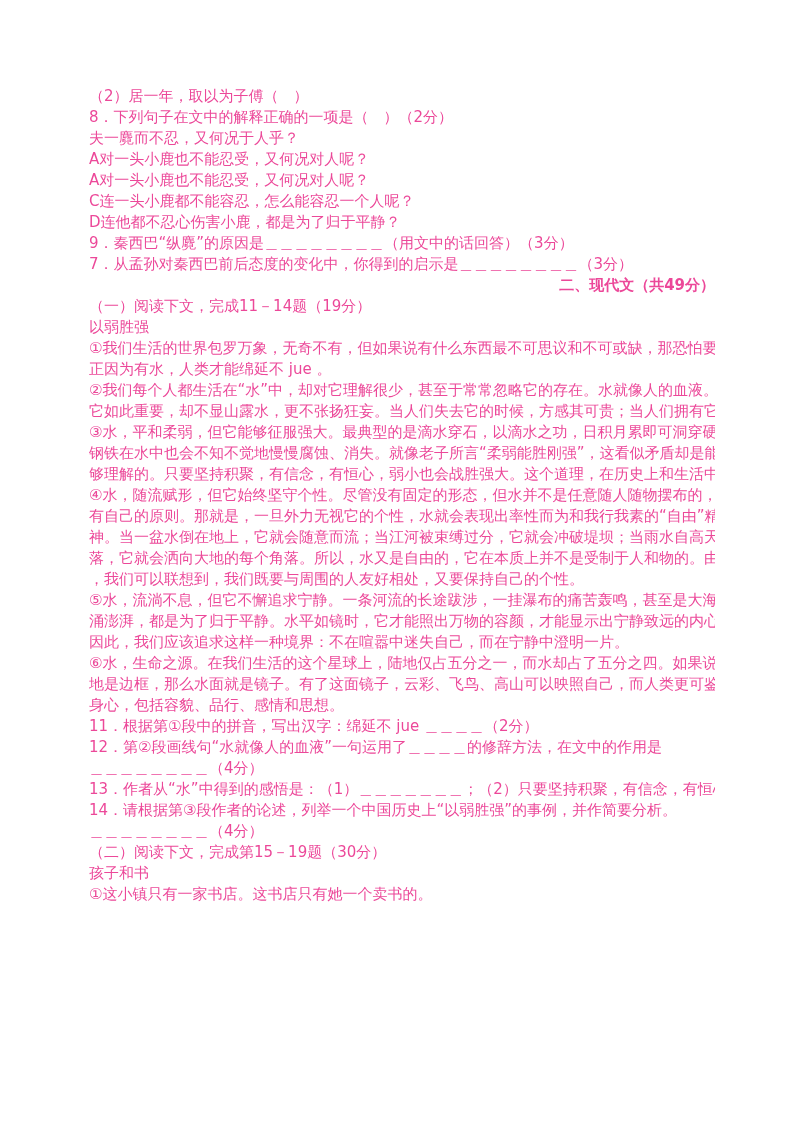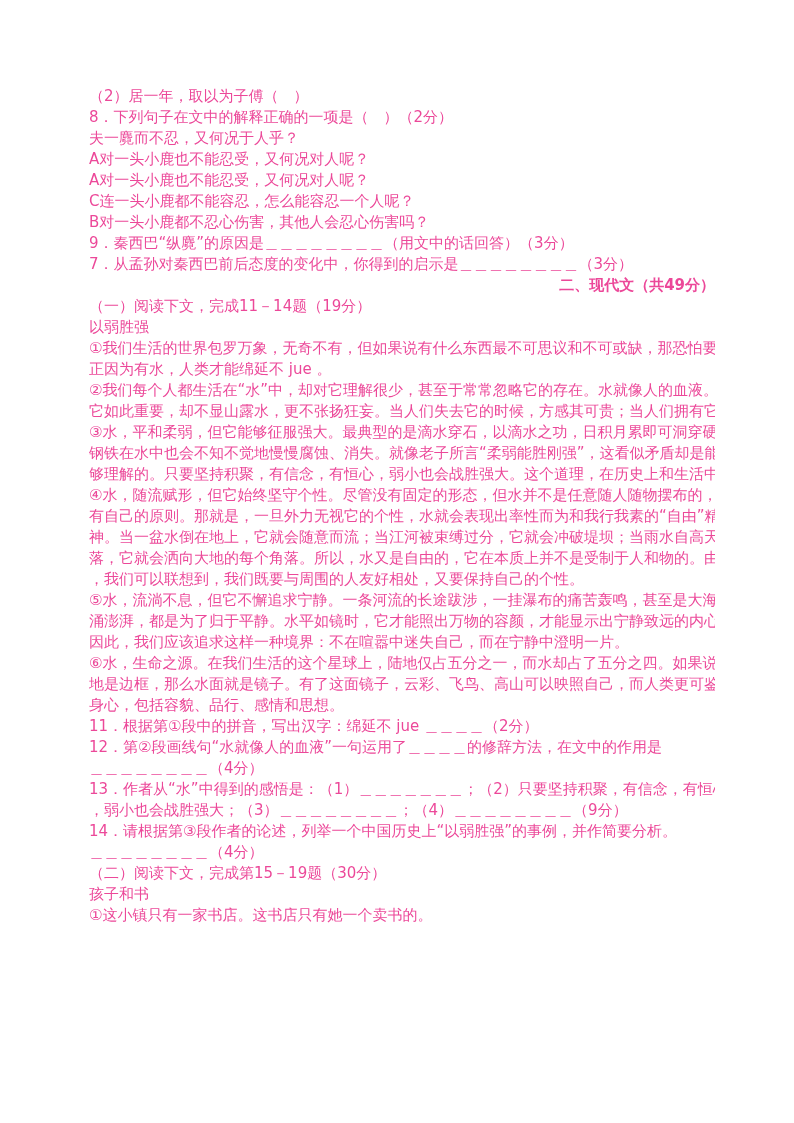--- a/index.html
+++ b/index.html
@@ -38,21 +38,21 @@
 <body>
 
 <div class="page">
   <div class="content">
     <div class="line">（2）居一年，取以为子傅（　）</div>
     <div class="line">8．下列句子在文中的解释正确的一项是（　）（2分）</div>
     <div class="line">夫一麑而不忍，又何况于人乎？</div>
     <div class="line">A对一头小鹿也不能忍受，又何况对人呢？</div>
     <div class="line">A对一头小鹿也不能忍受，又何况对人呢？</div>
     <div class="line">C连一头小鹿都不能容忍，怎么能容忍一个人呢？</div>
-    <div class="line">B对一头小鹿都不忍心伤害，其他人会忍心伤害吗？</div>
+    <div class="line">D连他都不忍心伤害小鹿，都是为了归于平静？</div>
     <div class="line">9．秦西巴“纵麑”的原因是＿＿＿＿＿＿＿＿（用文中的话回答）（3分）</div>
     <div class="line">7．从孟孙对秦西巴前后态度的变化中，你得到的启示是＿＿＿＿＿＿＿＿（3分）</div>
     <div class="line bold">二、现代文（共49分）</div>
     <div class="line">（一）阅读下文，完成11－14题（19分）</div>
     <div class="line">以弱胜强</div>
     <div class="line">①我们生活的世界包罗万象，无奇不有，但如果说有什么东西最不可思议和不可或缺，那恐怕要数</div>
     <div class="line">正因为有水，人类才能绵延不 jue 。</div>
     <div class="line">②我们每个人都生活在“水”中，却对它理解很少，甚至于常常忽略它的存在。水就像人的血液。</div>
     <div class="line">它如此重要，却不显山露水，更不张扬狂妄。当人们失去它的时候，方感其可贵；当人们拥有它的</div>
     <div class="line">③水，平和柔弱，但它能够征服强大。最典型的是滴水穿石，以滴水之功，日积月累即可洞穿硬石。</div>
@@ -66,20 +66,19 @@
     <div class="line">⑤水，流淌不息，但它不懈追求宁静。一条河流的长途跋涉，一挂瀑布的痛苦轰鸣，甚至是大海的汹</div>
     <div class="line">涌澎湃，都是为了归于平静。水平如镜时，它才能照出万物的容颜，才能显示出宁静致远的内心。</div>
     <div class="line">因此，我们应该追求这样一种境界：不在喧嚣中迷失自己，而在宁静中澄明一片。</div>
     <div class="line">⑥水，生命之源。在我们生活的这个星球上，陆地仅占五分之一，而水却占了五分之四。如果说，陆</div>
     <div class="line">地是边框，那么水面就是镜子。有了这面镜子，云彩、飞鸟、高山可以映照自己，而人类更可鉴别</div>
     <div class="line">身心，包括容貌、品行、感情和思想。</div>
     <div class="line">11．根据第①段中的拼音，写出汉字：绵延不 jue ＿＿＿＿（2分）</div>
     <div class="line">12．第②段画线句“水就像人的血液”一句运用了＿＿＿＿的修辞方法，在文中的作用是</div>
     <div class="line">＿＿＿＿＿＿＿＿（4分）</div>
     <div class="line">13．作者从“水”中得到的感悟是：（1）＿＿＿＿＿＿＿；（2）只要坚持积聚，有信念，有恒心</div>
-    <div class="line">，弱小也会战胜强大；（3）＿＿＿＿＿＿＿＿；（4）＿＿＿＿＿＿＿＿（9分）</div>
     <div class="line">14．请根据第③段作者的论述，列举一个中国历史上“以弱胜强”的事例，并作简要分析。</div>
     <div class="line">＿＿＿＿＿＿＿＿（4分）</div>
     <div class="line">（二）阅读下文，完成第15－19题（30分）</div>
     <div class="line">孩子和书</div>
     <div class="line">①这小镇只有一家书店。这书店只有她一个卖书的。</div>
   </div>
 </div>
 
 </body></html>

